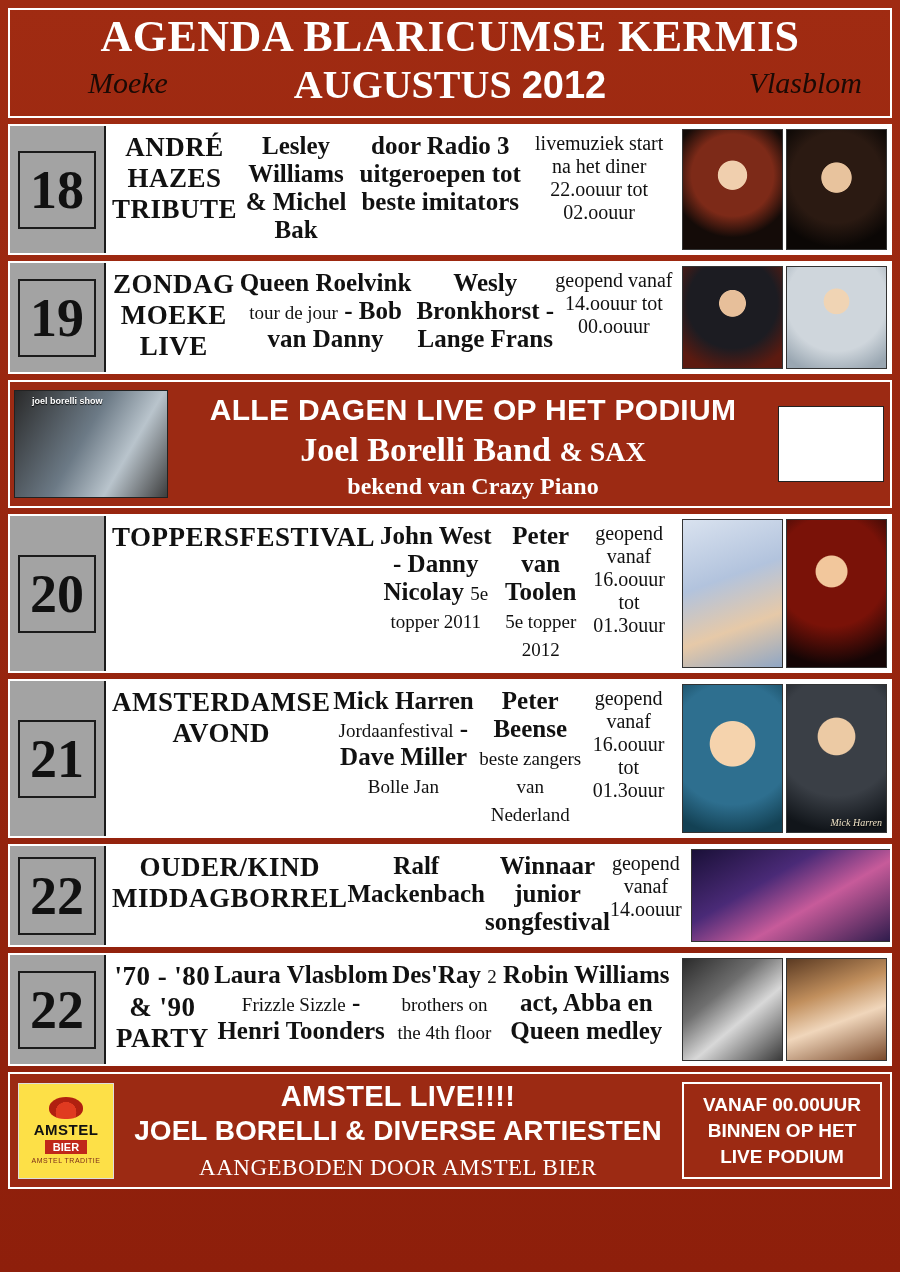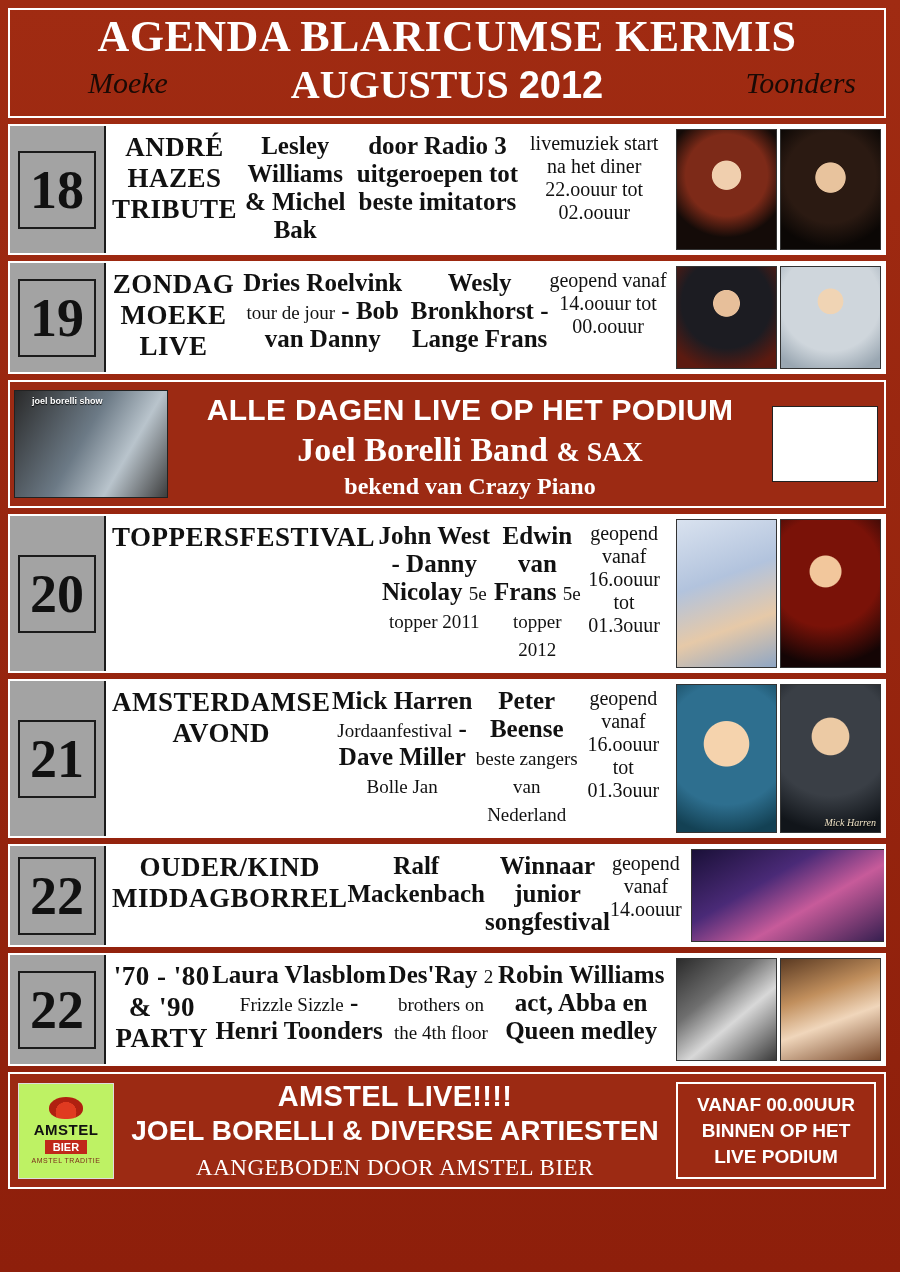--- a/index.html
+++ b/index.html
@@ -13,21 +13,21 @@
     font-family: "Liberation Serif", serif;
     overflow: hidden;
   }
   .poster {
     position: relative;
     width: 900px;
     height: 1272px;
     background: #9c2a13;
     background: linear-gradient(180deg, #a02b12 0%, #8e1f0b 100%);
     box-sizing: border-box;
-    padding: 8px 14px 8px 8px;
+    padding: 8px 8px 8px 8px;
   }
 
   
   .header {
     border: 2px solid #ffffff;
     margin: 0 0 6px 0;
     padding: 4px 0 6px 0;
     text-align: center;
     position: relative;
   }
@@ -247,21 +247,21 @@
     background: #9c2a13;
     display: flex;
     align-items: center;
     padding: 6px 8px;
     box-sizing: border-box;
     min-height: 116px;
   }
   .amstel-logo {
     flex: 0 0 96px;
     height: 96px;
-    background: #bef264;
+    background: #fde047;
     border: 1px solid #ddd;
     display: flex;
     flex-direction: column;
     align-items: center;
     justify-content: center;
     box-sizing: border-box;
   }
   .amstel-crest {
     width: 34px; height: 22px;
     background: radial-gradient(circle at 50% 70%, #e03a20 0 45%, #b02010 46% 100%);
@@ -333,21 +333,21 @@
 <div class="poster">
 
   <div class="header">
     <div class="header-title">AGENDA BLARICUMSE KERMIS</div>
     <div class="header-sub">
       <span class="brand-left">Moeke</span>
       <span class="header-month">
         <span>AUGUSTUS</span>
         <span class="year">2012</span>
       </span>
-      <span class="brand-right">Toonders</span>
+      <span class="brand-right">Vlasblom</span>
     </div>
   </div>
 
   <div class="row">
     <div class="daybox">
       <div class="daynum">18</div>
     </div>
     <div class="content">
       <div class="line1">ANDRÉ HAZES TRIBUTE</div>
       <div class="line2">Lesley Williams &amp; Michel Bak</div>
@@ -360,21 +360,21 @@
     </div>
   </div>
 
   <div class="row">
     <div class="daybox">
       <div class="daynum">19</div>
     </div>
     <div class="content">
       <div class="line1">ZONDAG MOEKE LIVE</div>
       <div class="line2">
-        <span>Dries Roelvink</span>
+        <span>Queen Roelvink</span>
         <span class="small">tour de jour</span>
         <span>- Bob van Danny</span>
       </div>
       <div class="line3">Wesly Bronkhorst - Lange Frans</div>
       <div class="line4">geopend vanaf 14.oouur tot 00.oouur</div>
     </div>
     <div class="photos">
       <div class="photo ph-dries"></div>
       <div class="photo ph-bob"></div>
     </div>
@@ -399,21 +399,21 @@
     <div class="daybox">
       <div class="daynum">20</div>
     </div>
     <div class="content">
       <div class="line1">TOPPERSFESTIVAL</div>
       <div class="line2">
         <span>John West - Danny Nicolay</span>
         <span class="small">5e topper 2011</span>
       </div>
       <div class="line3">
-        <span>Edwin van Frans</span>
+        <span>Peter van Toolen</span>
         <span class="small">5e topper 2012</span>
       </div>
       <div class="line4">geopend vanaf 16.oouur tot 01.3ouur</div>
     </div>
     <div class="photos">
       <div class="photo ph-toppers1"></div>
       <div class="photo ph-toppers2"></div>
     </div>
   </div>
 

